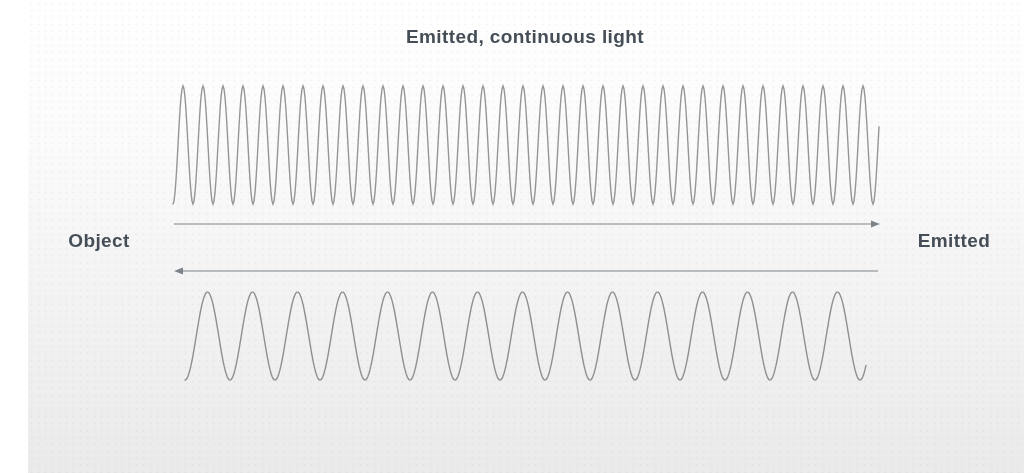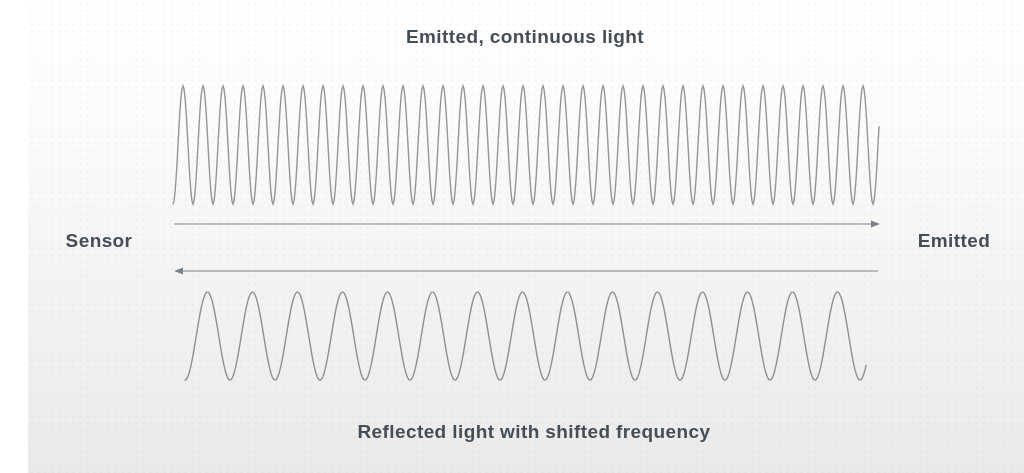--- a/index.html
+++ b/index.html
@@ -60,17 +60,16 @@
         <line x1="146" y1="224" x2="845" y2="224" stroke="#7d838a" stroke-width="1.2"></line>
         <polygon points="852,224 843,220.5 843,227.5" fill="#7d838a"></polygon>
       </g>
     <g id="arrow-return">
         <line x1="153" y1="271" x2="850" y2="271" stroke="#7d838a" stroke-width="1.2"></line>
         <polygon points="146,271 155,267.5 155,274.5" fill="#7d838a"></polygon>
       </g>
   </svg>
 
   <div class="label label-title">Emitted, continuous light</div>
-  <div class="label label-sensor">Sensor</div>
+  <div class="label label-sensor">Object</div>
   <div class="label label-object">Emitted</div>
-  <div class="label label-caption">Reflected light with shifted frequency</div>
 
 </div>
 
 </body></html>

